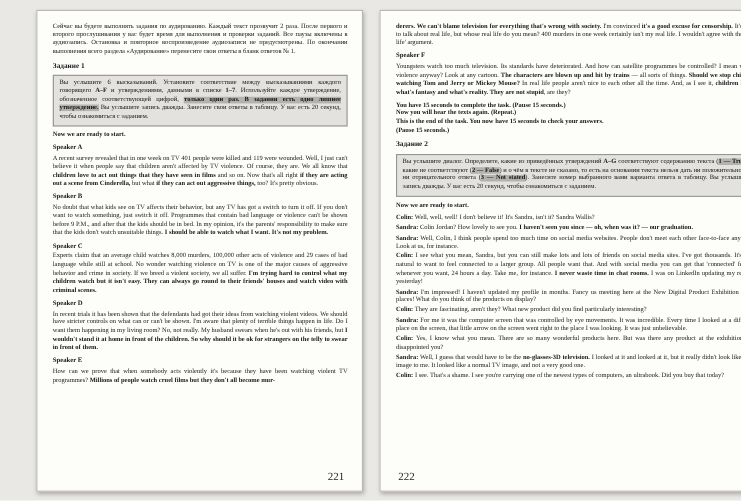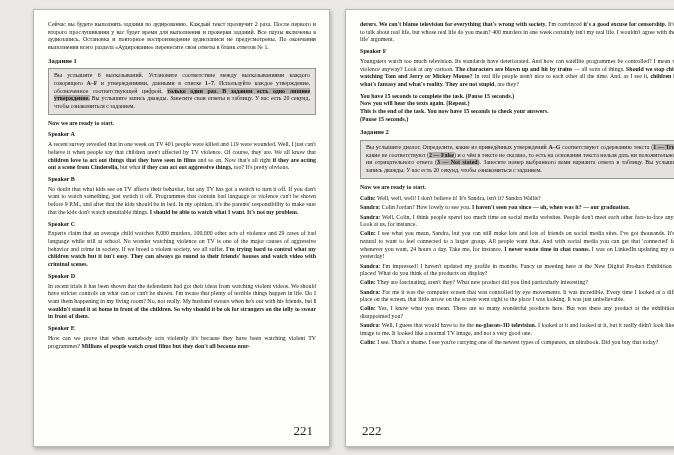--- a/index.html
+++ b/index.html
@@ -38,21 +38,21 @@
     margin:2px 0 5px;
   }
   .ready { font-weight:700; margin:3px 0 4px; text-align:left; }
   .speaker { margin-bottom:3px; }
   .sp-h { font-weight:700; margin:4px 0 2px; text-align:left; font-size:6.1px; }
   .pause-block { margin:4px 0 3px; }
   .pause { font-weight:700; text-align:left; }
   .dlg { margin-bottom:1.5px; }
   .b  { font-weight:700; }
   .hl { background:#b3b2ad; font-weight:700; }
-  .pageno { position:absolute; bottom:6px; font-size:13px; color:#222; }
+  .pageno { position:absolute; bottom:6px; font-size:10px; color:#222; }
   .pageno-left  { right:16px; }
   .pageno-right { left:16px; }
 </style>
 </head>
 <body>
 
 <div class="page page-left">
 
   <p class="para">Сейчас вы будете выполнять задания по аудированию. Каждый текст прозвучит 2 раза. После первого и второго прослушивания у вас будет время для выполнения и проверки заданий. Все паузы включены в аудиозапись. Остановка и повторное воспроизведение аудиозаписи не предусмотрены. По окончании выполнения всего раздела «Аудирование» перенесите свои ответы в бланк ответов № 1.</p>
 

